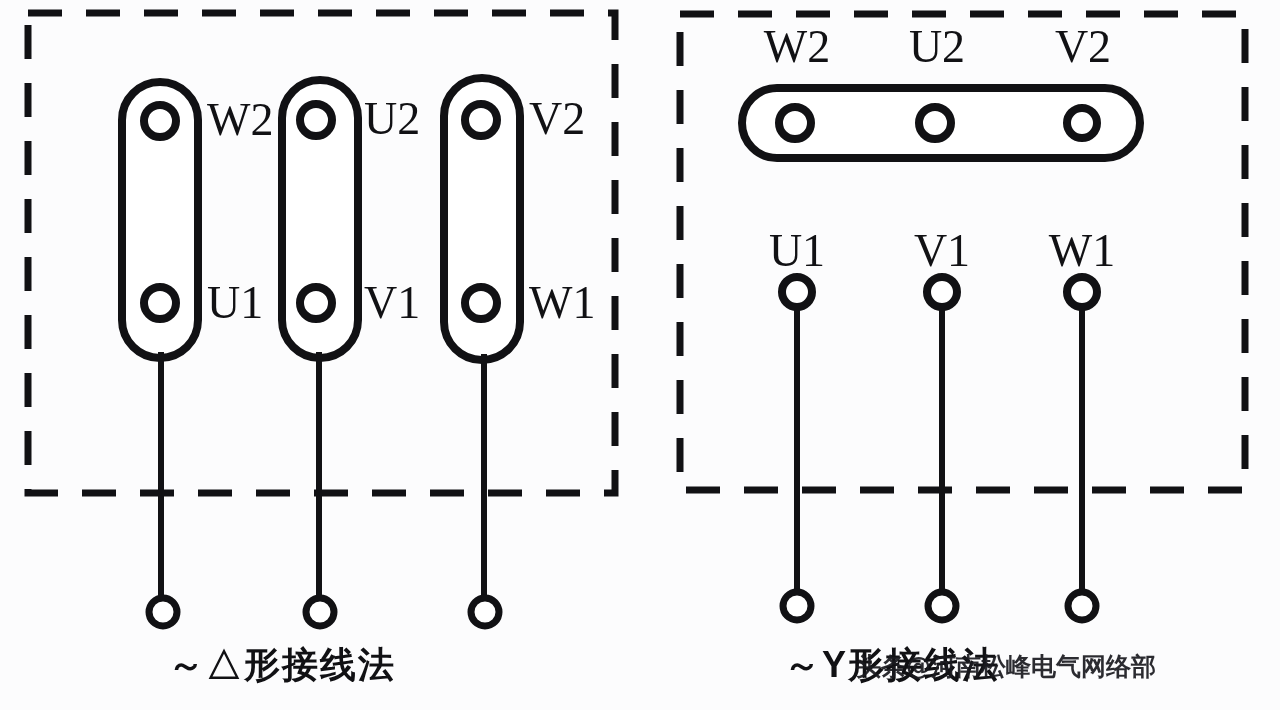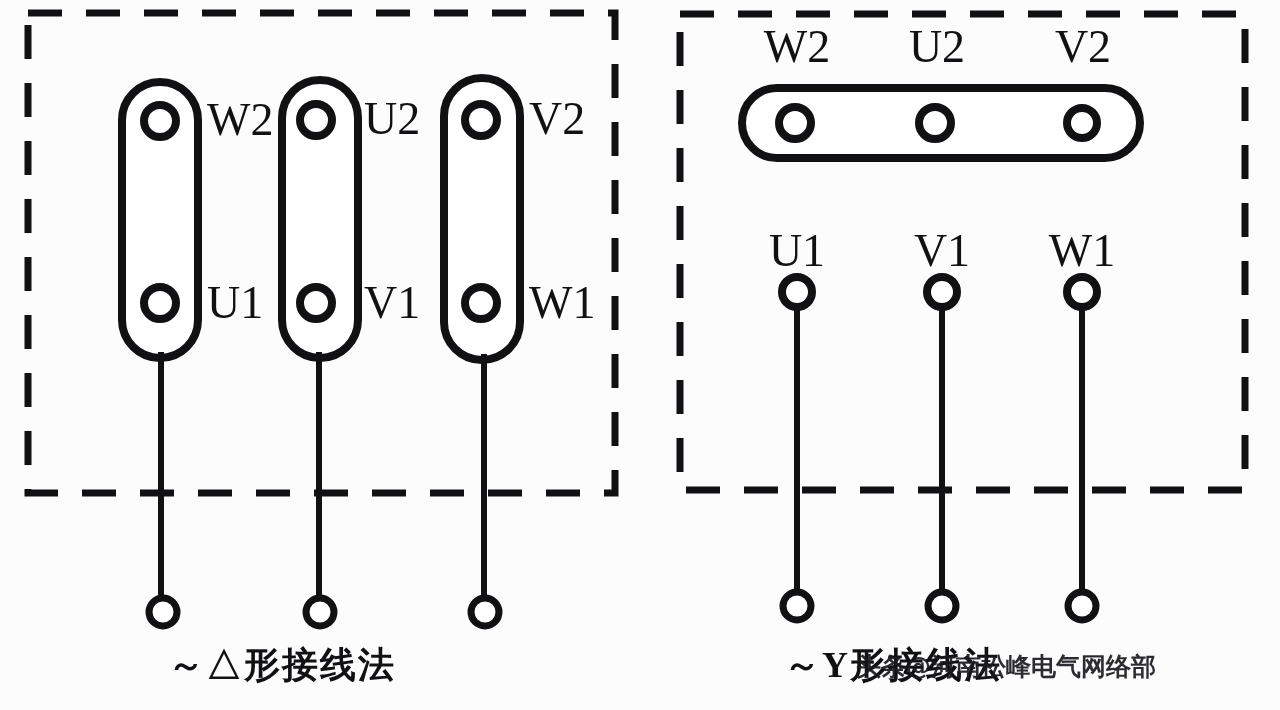--- a/index.html
+++ b/index.html
@@ -18,21 +18,21 @@
     background: #fcfcfd;
     overflow: hidden;
   }
   #stage svg {
     position: absolute;
     left: 0;
     top: 0;
   }
   .cap {
     position: absolute;
-    font-family: Liberation Serif, serif;
+    font-family: Liberation Sans, sans-serif;
     font-weight: 700;
     color: #111114;
     white-space: nowrap;
     letter-spacing: 2px;
   }
   #cap-delta {
     left: 168px;
     top: 641px;
     font-size: 36px;
   }

